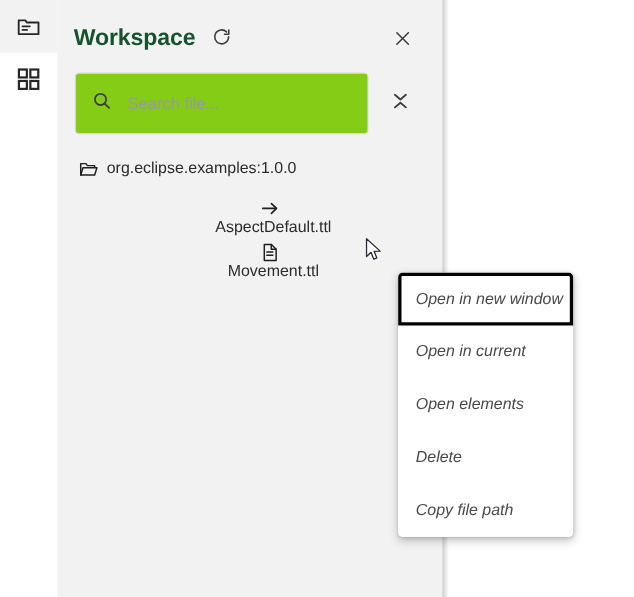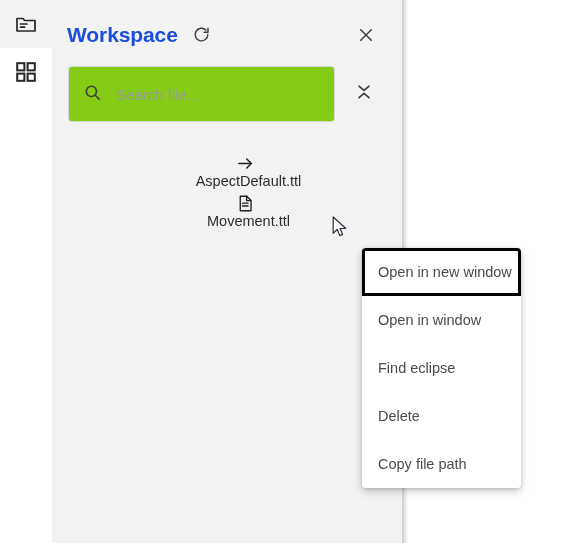--- a/index.html
+++ b/index.html
@@ -57,21 +57,21 @@
     position: absolute;
     left: 0; top: 0;
     width: 350px;
     height: 60px;
   }
   .panel-title {
     position: absolute;
     left: 15px; top: 22px;
     font-size: 21px;
     font-weight: 600;
-    color: #1d4ed8;
+    color: #14532d;
     letter-spacing: -0.1px;
     line-height: 26px;
   }
   .refresh-btn {
     position: absolute;
     left: 138px; top: 25px;
     width: 22px; height: 22px;
     display: flex;
     align-items: center;
     justify-content: center;
@@ -194,20 +194,21 @@
   .menu-item {
     height: 48px;
     display: flex;
     align-items: center;
     padding-left: 16px;
     box-sizing: border-box;
     font-size: 14.5px;
     color: #4a4a4a;
     white-space: nowrap;
     background: #ffffff;
+    font-style: italic;
   }
   .menu-item.focused {
     outline: 3px solid #000000;
     outline-offset: -3px;
     color: #4a4a4a;
     position: relative;
     z-index: 2;
   }
   .menu-item:first-child { border-radius: 4px 4px 0 0; }
   .menu-item:last-child { border-radius: 0 0 4px 4px; }
@@ -290,20 +291,29 @@
           <svg width="16" height="18" viewBox="0 0 16 18" fill="none" stroke="#3c3c3c" stroke-width="1.7" stroke-linecap="round" stroke-linejoin="round">
             <polyline points="3,3.2 8,7.4 13,3.2"></polyline>
             <polyline points="3,14.6 8,10.4 13,14.6"></polyline>
           </svg>
         </span>
       </div>
     </div>
 
     <div class="tree">
 
+      <div class="tree-row">
+        <span class="ticon">
+          <svg width="19" height="19" viewBox="0 0 24 24" fill="none" stroke="#1f1f1f" stroke-width="1.7" stroke-linecap="round" stroke-linejoin="round">
+            <path d="M3 19V6h6l1.7 2.3H19v2"></path>
+            <path d="M3 19l2.6-8.2h16L19 19z"></path>
+          </svg>
+        </span>
+        <span class="tree-label">org.eclipse.examples:1.0.0</span>
+      </div>
 
       <div class="gap-a"></div>
 
       <div class="tree-row child">
         <span class="ticon">
           <svg width="19" height="19" viewBox="0 0 24 24" fill="none" stroke="#1f1f1f" stroke-width="1.9" stroke-linecap="round" stroke-linejoin="round">
             <line x1="3.6" y1="12" x2="19" y2="12"></line>
             <polyline points="13.6,6.4 19.4,12 13.6,17.6"></polyline>
           </svg>
         </span>
@@ -327,22 +337,22 @@
     </div>
   </div>
 
   <div class="content">
     <div class="content-inner"></div>
   </div>
   <div class="content-shadow"></div>
 
   <div class="context-menu">
     <div class="menu-item focused">Open in new window</div>
-    <div class="menu-item">Open in window</div>
-    <div class="menu-item">Find eclipse</div>
+    <div class="menu-item">Open in current</div>
+    <div class="menu-item">Open elements</div>
     <div class="menu-item">Delete</div>
     <div class="menu-item">Copy file path</div>
   </div>
 
   <div class="cursor">
     <svg width="17" height="23" viewBox="0 0 17 23">
       <path d="M1.2 1.0 L1.2 17.2 L5.3 13.4 L7.8 19.6 L10.6 18.5 L8.1 12.5 L13.6 12.3 Z" fill="#ffffff" stroke="#2b2b3c" stroke-width="1.2" stroke-linejoin="round"></path>
     </svg>
   </div>
 

